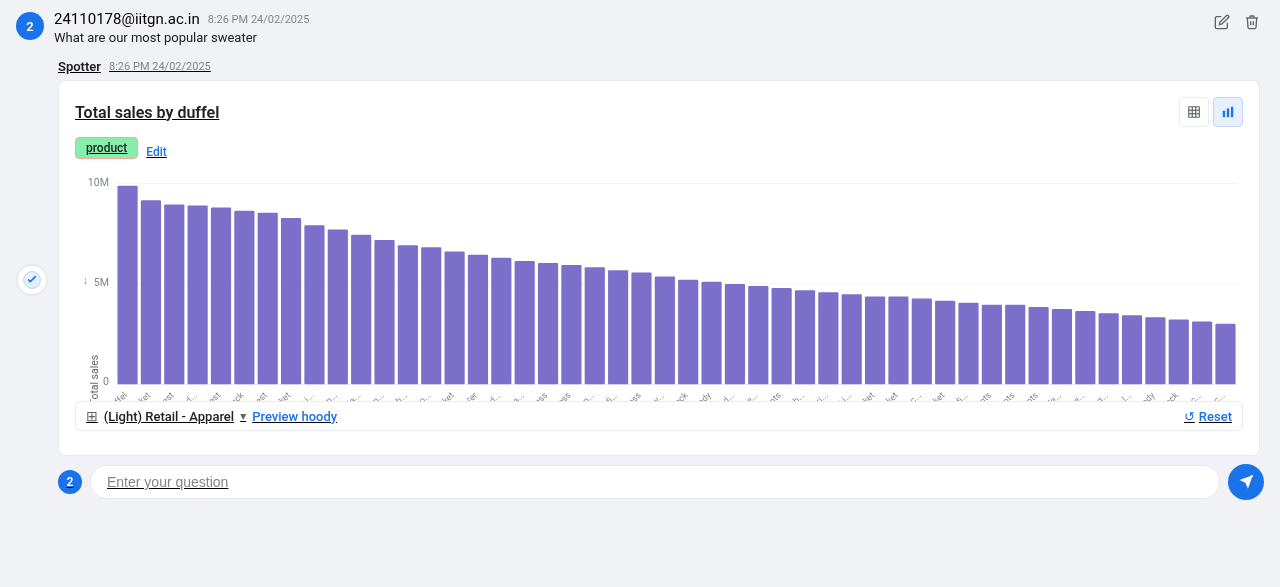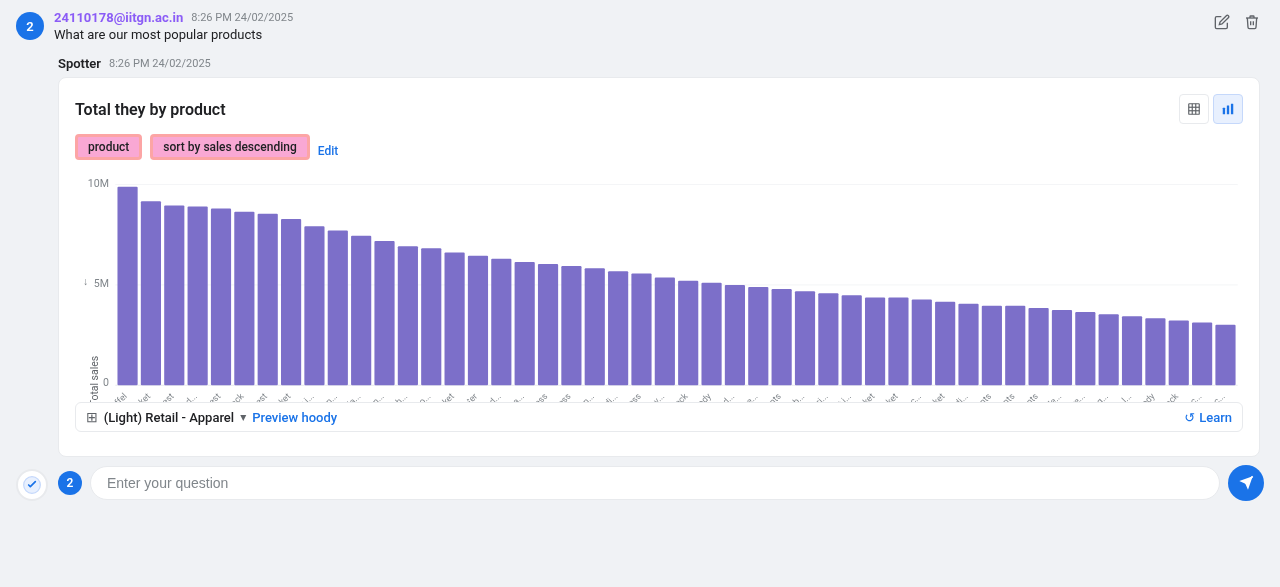--- a/index.html
+++ b/index.html
@@ -39,23 +39,23 @@
     .message-content {
       flex: 1;
     }
     .message-meta {
       display: flex;
       align-items: center;
       gap: 8px;
       margin-bottom: 2px;
     }
     .message-email {
-      font-size: 13px;
-      font-weight: 700;
-      color: #8b5cf6;
+      font-size: 15px;
+      font-weight: 400;
+      color: #000000;
     }
     .message-time {
       font-size: 11px;
       color: #80868b;
     }
     .message-text {
       font-size: 13px;
       color: #202124;
     }
     .message-actions {
@@ -69,24 +69,25 @@
       display: flex;
       align-items: center;
       justify-content: center;
       cursor: pointer;
       color: #5f6368;
     }
 
     
     .spotter-row {
       display: flex;
-      align-items: flex-end;
+      align-items: center;
       padding: 4px 16px 8px;
       gap: 10px;
       background: #f0f2f5;
+      text-decoration: underline;
     }
     .spotter-avatar {
       width: 32px;
       height: 32px;
       border-radius: 50%;
       border: 2px solid #e8eaed;
       background: white;
       display: flex;
       align-items: center;
       justify-content: center;
@@ -163,22 +164,22 @@
       align-items: center;
       gap: 8px;
       margin-bottom: 12px;
       flex-wrap: wrap;
     }
     .tag {
       padding: 3px 10px;
       border-radius: 4px;
       font-size: 12px;
       font-weight: 500;
-      border: 3px solid #fca5a5;
-      background: #f9a8d4;
+      border: 1px solid #fca5a5;
+      background: #86efac;
       color: #202124;
     }
     .tag-link {
       font-size: 12px;
       color: #1a73e8;
       cursor: pointer;
       font-weight: 500;
       text-decoration: none;
       margin-top: 7px;
     }
@@ -324,21 +325,21 @@
 </head>
 <body>
 
 <div class="message-row">
   <div class="avatar-circle">2</div>
   <div class="message-content">
     <div class="message-meta">
       <span class="message-email">24110178@iitgn.ac.in</span>
       <span class="message-time">8:26 PM 24/02/2025</span>
     </div>
-    <div class="message-text">What are our most popular products</div>
+    <div class="message-text">What are our most popular sweater</div>
   </div>
   <div class="message-actions">
     <div class="action-icon">
       <svg width="16" height="16" viewBox="0 0 24 24" fill="none" stroke="currentColor" stroke-width="2">
         <path d="M11 4H4a2 2 0 0 0-2 2v14a2 2 0 0 0 2 2h14a2 2 0 0 0 2-2v-7"></path>
         <path d="M18.5 2.5a2.121 2.121 0 0 1 3 3L12 15l-4 1 1-4 9.5-9.5z"></path>
       </svg>
     </div>
     <div class="action-icon">
       <svg width="16" height="16" viewBox="0 0 24 24" fill="none" stroke="currentColor" stroke-width="2">
@@ -359,21 +360,21 @@
     </svg>
   </div>
   <div class="spotter-content">
     <div class="spotter-meta">
       <span class="spotter-name">Spotter</span>
       <span class="spotter-time">8:26 PM 24/02/2025</span>
     </div>
 
     <div class="chart-card">
       <div class="chart-header">
-        <span class="chart-title">Total they by product</span>
+        <span class="chart-title">Total sales by duffel</span>
         <div class="chart-view-icons">
           <button class="view-icon-btn">
             <svg width="14" height="14" viewBox="0 0 24 24" fill="none" stroke="currentColor" stroke-width="2">
               <rect x="3" y="3" width="18" height="18" rx="1"></rect>
               <line x1="3" y1="9" x2="21" y2="9"></line>
               <line x1="3" y1="15" x2="21" y2="15"></line>
               <line x1="9" y1="3" x2="9" y2="21"></line>
               <line x1="15" y1="3" x2="15" y2="21"></line>
             </svg>
           </button>
@@ -382,21 +383,20 @@
               <rect x="3" y="10" width="4" height="11" rx="0.5" fill="#1a73e8" stroke="none"></rect>
               <rect x="10" y="6" width="4" height="15" rx="0.5" fill="#1a73e8" stroke="none"></rect>
               <rect x="17" y="3" width="4" height="18" rx="0.5" fill="#1a73e8" stroke="none"></rect>
             </svg>
           </button>
         </div>
       </div>
 
       <div class="tags-row">
         <span class="tag">product</span>
-        <span class="tag">sort by sales descending</span>
         <a class="tag-link">Edit</a>
       </div>
 
       <div class="chart-area">
         <svg class="chart-svg" viewBox="0 0 1100 220" preserveAspectRatio="none">
 
           <text x="32" y="14" class="y-axis-label" text-anchor="end">10M</text>
           <text x="32" y="110" class="y-axis-label" text-anchor="end">5M</text>
           <text x="32" y="205" class="y-axis-label" text-anchor="end">0</text>
 
@@ -510,21 +510,21 @@
 
       <div class="data-source-row">
         <div class="data-source-left">
           <span class="table-icon">⊞</span>
           <span class="data-source-name">(Light) Retail - Apparel</span>
           <span class="data-source-arrow">▾</span>
           <a class="preview-link">Preview hoody</a>
         </div>
         <div class="reset-btn">
           <span>↺</span>
-          <span>Learn</span>
+          <span>Reset</span>
         </div>
       </div>
     </div>
 
     <div class="input-row" style="margin-top:8px;">
       <div class="input-badge">2</div>
       <div class="search-input-wrap">
         <input class="search-input" type="text" placeholder="Enter your question" style="">
       </div>
       <button class="send-btn">

